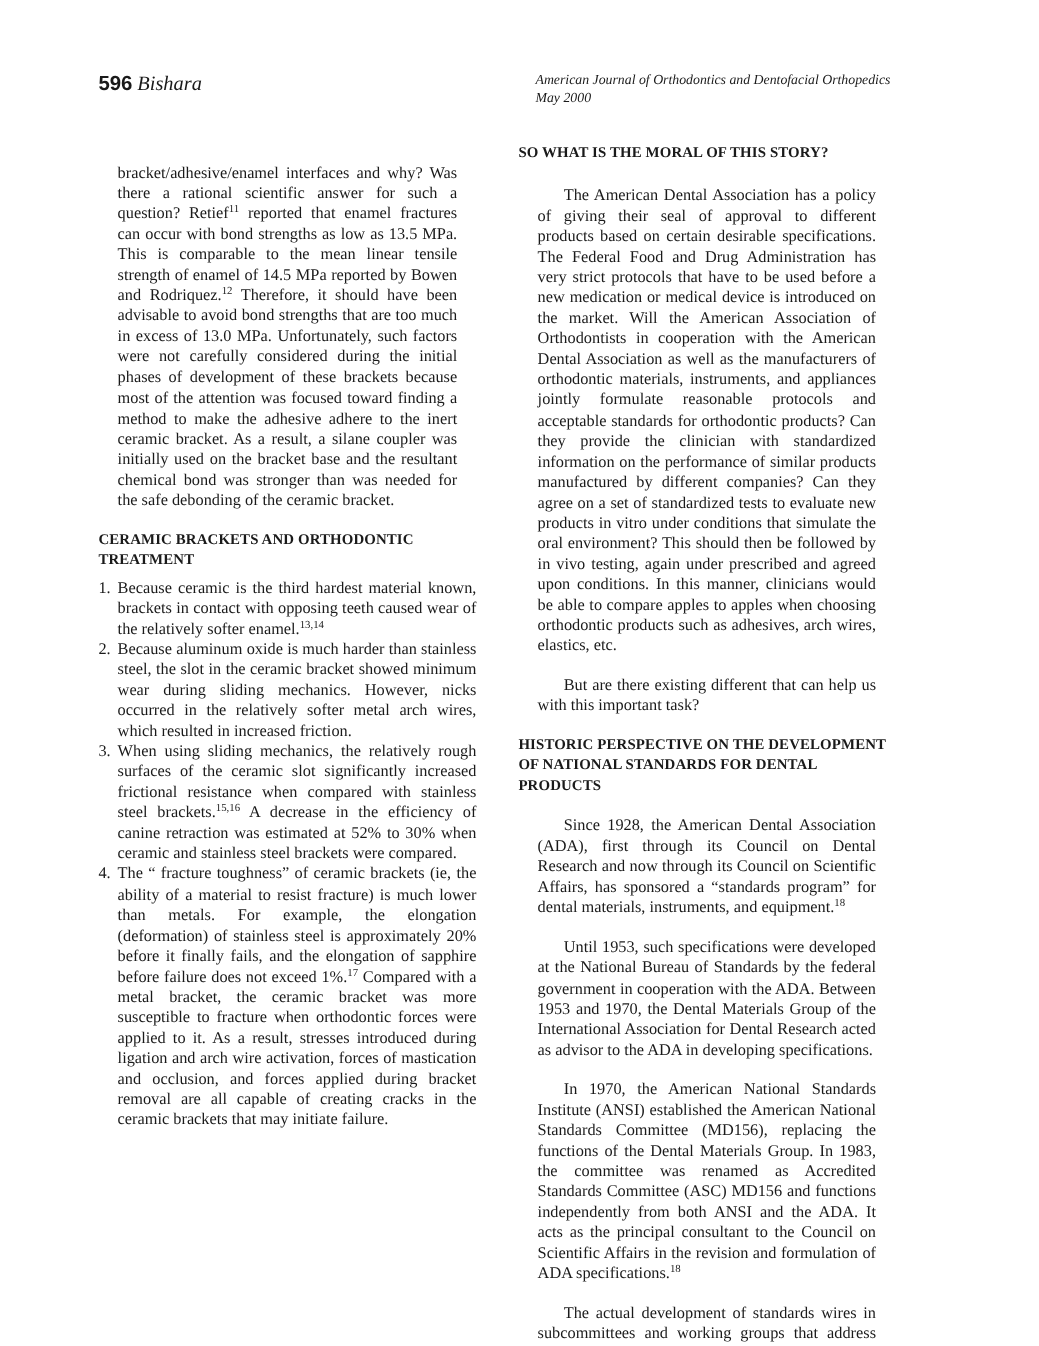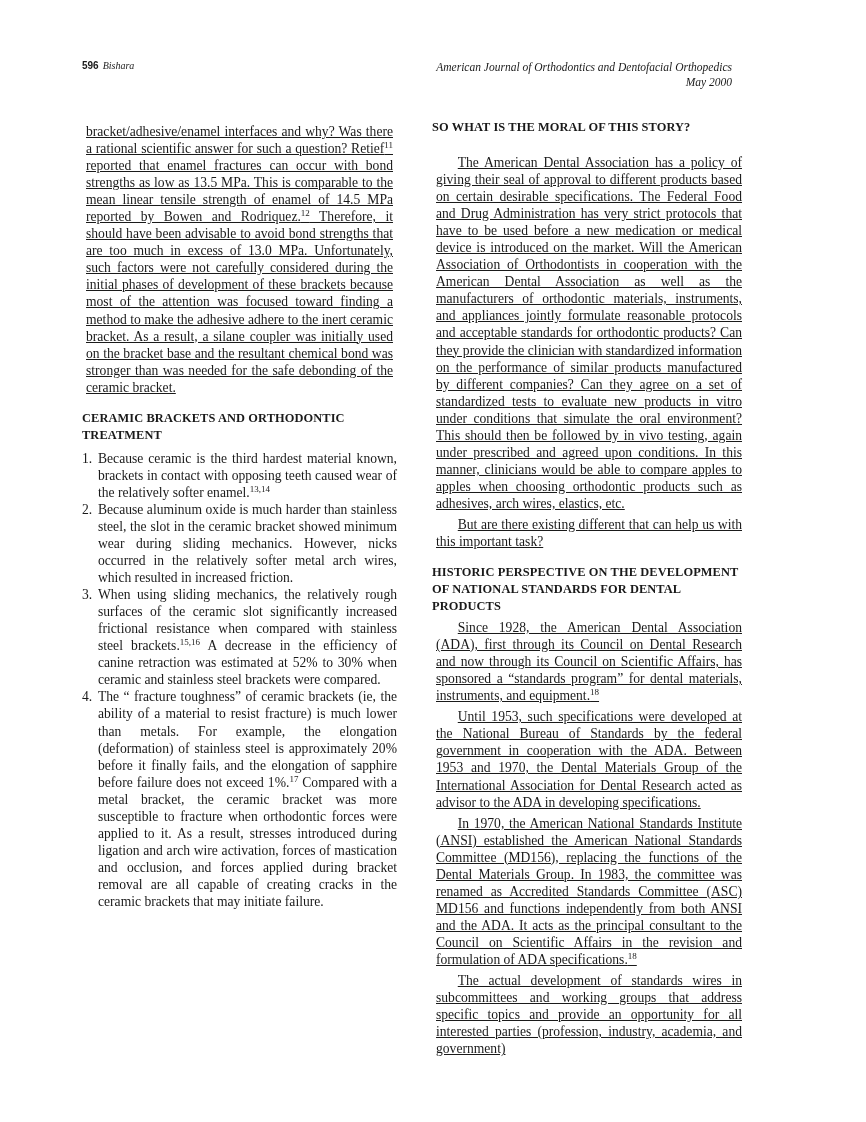--- a/index.html
+++ b/index.html
@@ -1,26 +1,26 @@
 <!DOCTYPE html>
 <html><head>
 <meta charset="utf-8">
 <style>
   html, body { margin: 0; padding: 0; background: #ffffff; }
   body { width: 866px; height: 1122px; position: relative; overflow: hidden; color: #1a1a1a; }
   .page { position: absolute; left: 0; top: 0; width: 866px; height: 1122px; background: #fff; }
   .running-head { position: absolute; top: 60px; left: 82px; width: 664px; height: 34px; }
-  .rh-left { position: absolute; left: 0; top: 0; font-size: 10px; }
+  .rh-left { position: absolute; left: 0; top: 0; font-size: 17px; }
   .rh-left .pg { font-family: "Liberation Sans", sans-serif; font-weight: bold; }
   .rh-left .au { font-family: "Liberation Serif", serif; font-style: italic; margin-left: 4px; }
-  .rh-right { position: absolute; right: 14px; top: 0; text-align: right; font-family: "Liberation Serif", serif; font-style: italic; font-size: 11.5px; line-height: 15px; }
+  .rh-right { position: absolute; right: 4px; top: 0; font-family: "Liberation Serif", serif; font-style: italic; font-size: 11.5px; line-height: 15px; }
   .col { position: absolute; top: 119px; width: 315px; font-family: "Liberation Serif", serif; font-size: 13.6px; line-height: 17.05px; text-align: justify; hyphens: none; }
   .col-left { left: 82px; }
   .col-right { left: 432px; width: 314px; }
-  .col p { margin: 4px; text-decoration: underline; }
+  .col p { margin: 16px; }
   .indent { text-indent: 1.6em; }
   h2 { font-family: Liberation Serif, serif; font-weight: bold; font-size: 12.4px; line-height: 17px; margin: 0; text-align: left; letter-spacing: 0.1px; }
   .h-left { margin-top: 14px; margin-bottom: 6px; }
   .h-right-1 { margin-bottom: 18px; }
   .h-right-2 { margin-top: 14px; margin-bottom: 1px; }
   sup { font-size: 9px; line-height: 0; vertical-align: 5px; }
   ol { margin: 0; padding: 0; list-style: none; }
   ol li { position: relative; padding-left: 16px; }
   ol li .num { position: absolute; left: 0; top: 0; }
 </style>

